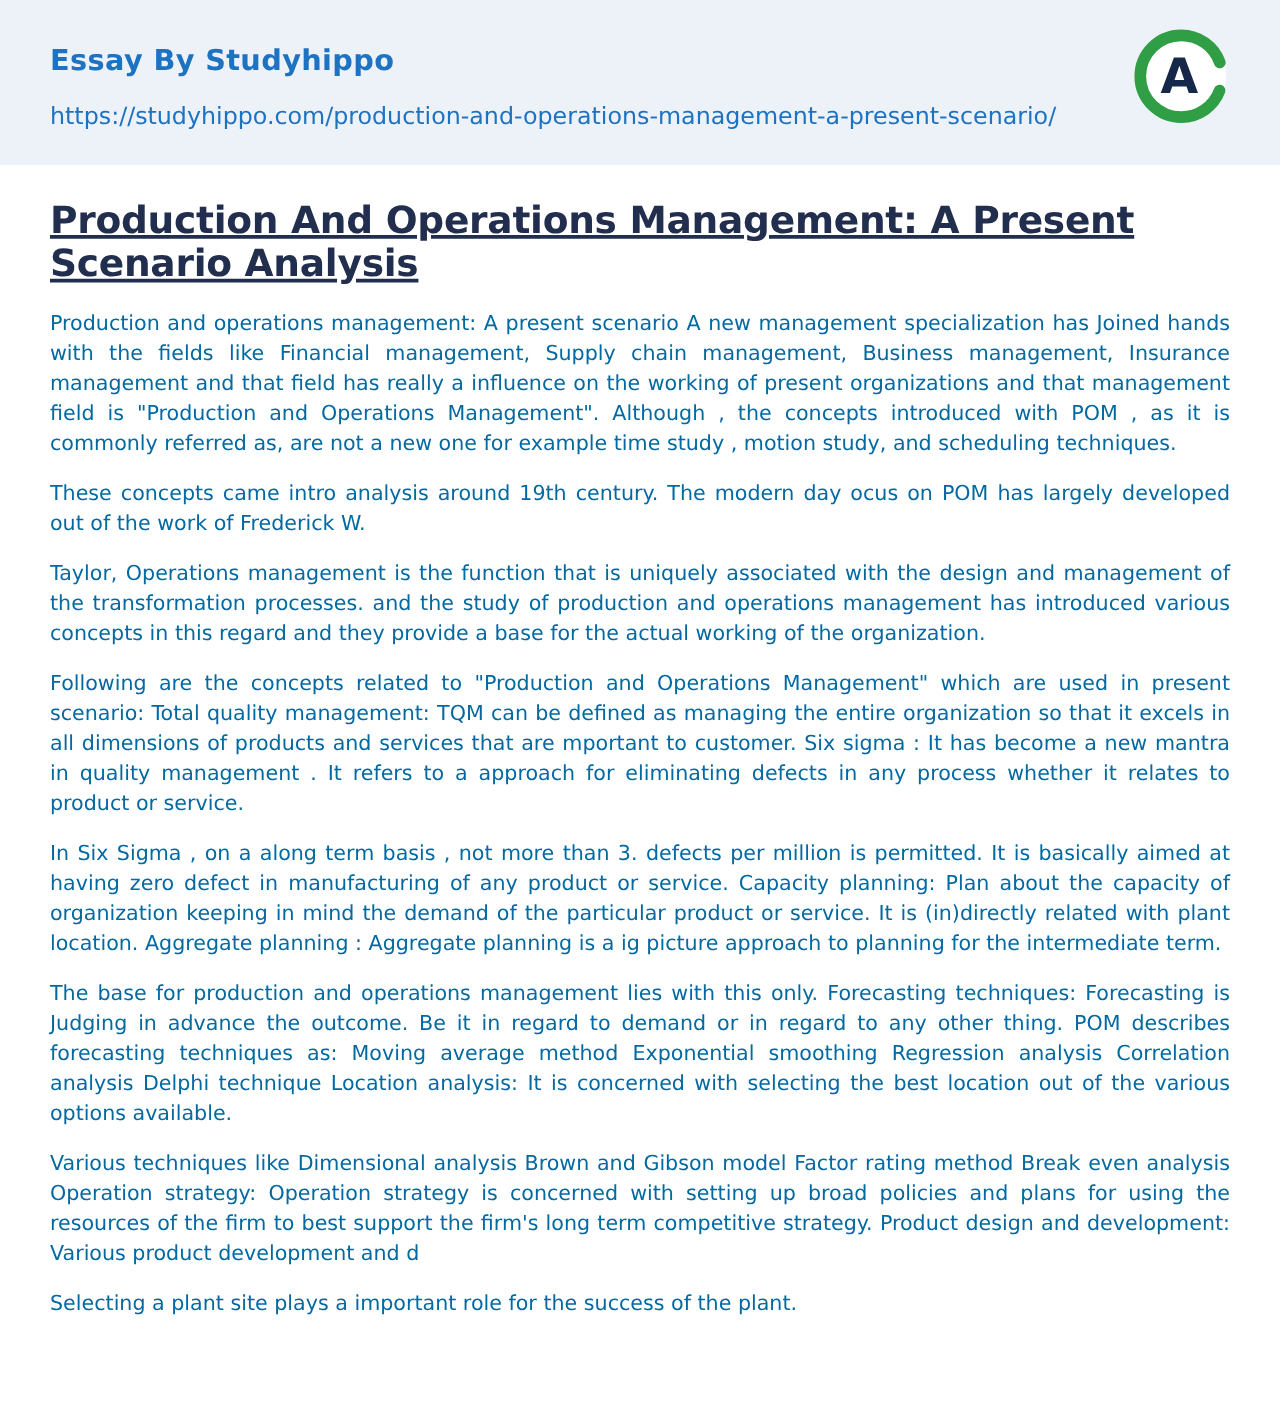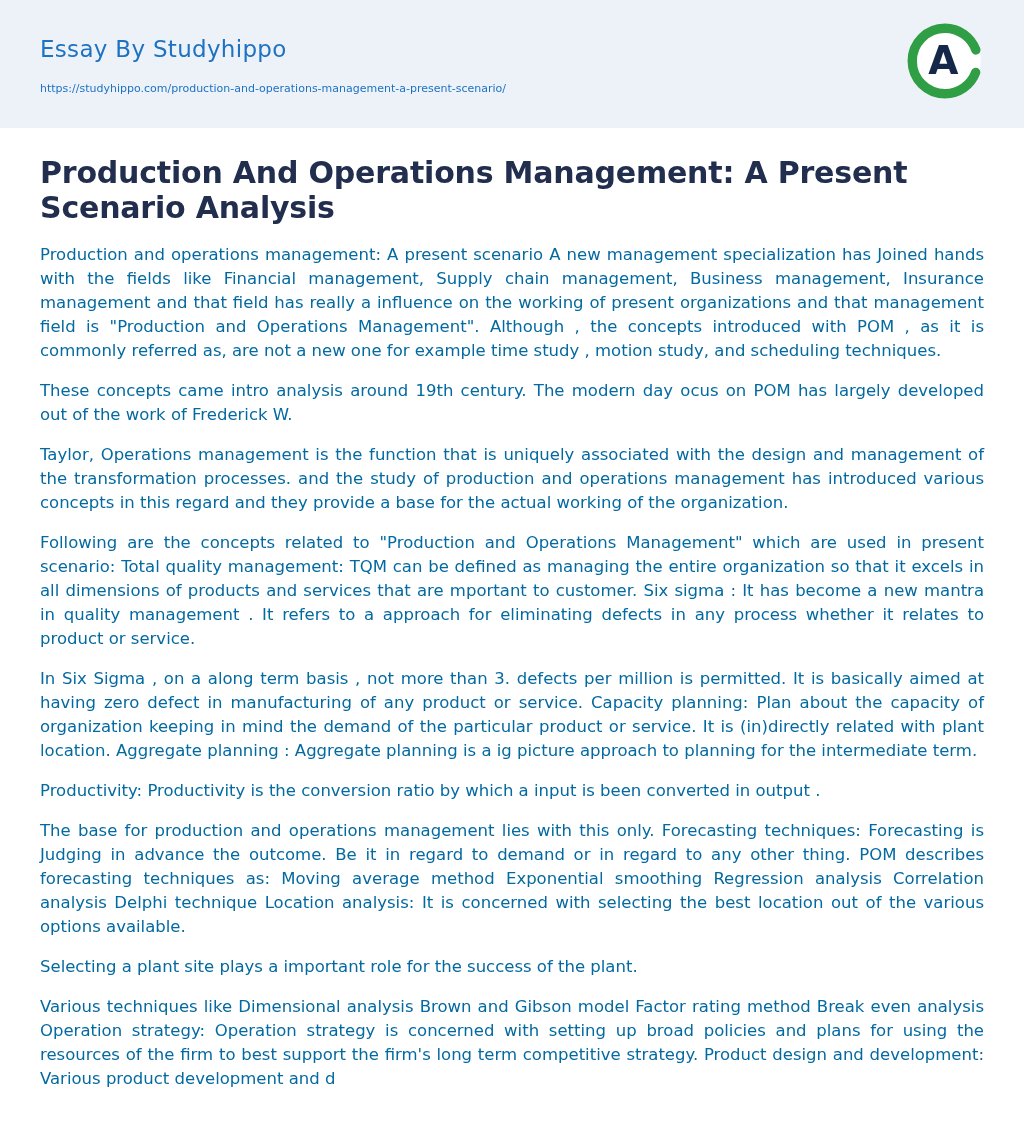--- a/index.html
+++ b/index.html
@@ -14,28 +14,28 @@
     background: #edf2f8;
     padding: 30px 40px 28px 40px;
     display: flex;
     justify-content: space-between;
     align-items: flex-start;
   }
   .header-text { padding-top: 6px; }
   .site-label {
     color: #1d72c2;
     font-size: 23px;
-    font-weight: normal;
+    font-weight: bold;
     letter-spacing: 0.3px;
   }
   .url {
     display: block;
     margin-top: 20px;
     color: #1d72c2;
-    font-size: 11px;
+    font-size: 19px;
     text-decoration: none;
     cursor: pointer;
     word-break: break-all;
   }
   .logo {
     width: 78px;
     height: 78px;
     flex: none;
     margin-top: -8px;
   }
@@ -44,20 +44,21 @@
     padding: 28px 40px 40px 40px;
   }
   .title {
     color: #212e4e;
     font-size: 30px;
     line-height: 1.15;
     font-weight: bold;
     max-width: 880px;
     margin-bottom: 18px;
     letter-spacing: -0.2px;
+    text-decoration: underline;
   }
   .content p {
     color: #0369a1;
     font-size: 16.5px;
     line-height: 24px;
     text-align: justify;
     margin-bottom: 16px;
   }
 </style>
 </head>
@@ -79,19 +80,18 @@
     </div>
   </header>
 
   <main class="content">
     <h1 class="title">Production And Operations Management: A Present Scenario Analysis</h1>
     <p>Production and operations management: A present scenario A new management specialization has Joined hands with the fields like Financial management, Supply chain management, Business management, Insurance management and that field has really a influence on the working of present organizations and that management field is "Production and Operations Management". Although , the concepts introduced with POM , as it is commonly referred as, are not a new one for example time study , motion study, and scheduling techniques.</p>
     <p>These concepts came intro analysis around 19th century. The modern day ocus on POM has largely developed out of the work of Frederick W.</p>
     <p>Taylor, Operations management is the function that is uniquely associated with the design and management of the transformation processes. and the study of production and operations management has introduced various concepts in this regard and they provide a base for the actual working of the organization.</p>
     <p>Following are the concepts related to "Production and Operations Management" which are used in present scenario: Total quality management: TQM can be defined as managing the entire organization so that it excels in all dimensions of products and services that are mportant to customer. Six sigma : It has become a new mantra in quality management . It refers to a approach for eliminating defects in any process whether it relates to product or service.</p>
     <p>In Six Sigma , on a along term basis , not more than 3. defects per million is permitted. It is basically aimed at having zero defect in manufacturing of any product or service. Capacity planning: Plan about the capacity of organization keeping in mind the demand of the particular product or service. It is (in)directly related with plant location. Aggregate planning : Aggregate planning is a ig picture approach to planning for the intermediate term.</p>
-    <p>Productivity: Productivity is the conversion ratio by which a input is been converted in output .</p>
     <p>The base for production and operations management lies with this only. Forecasting techniques: Forecasting is Judging in advance the outcome. Be it in regard to demand or in regard to any other thing. POM describes forecasting techniques as: Moving average method Exponential smoothing Regression analysis Correlation analysis Delphi technique Location analysis: It is concerned with selecting the best location out of the various options available.</p>
+    <p>Various techniques like Dimensional analysis Brown and Gibson model Factor rating method Break even analysis Operation strategy: Operation strategy is concerned with setting up broad policies and plans for using the resources of the firm to best support the firm's long term competitive strategy. Product design and development: Various product development and d</p>
     <p>Selecting a plant site plays a important role for the success of the plant.</p>
-    <p>Various techniques like Dimensional analysis Brown and Gibson model Factor rating method Break even analysis Operation strategy: Operation strategy is concerned with setting up broad policies and plans for using the resources of the firm to best support the firm's long term competitive strategy. Product design and development: Various product development and d</p>
   </main>
 
 </div>
 
 </body></html>

